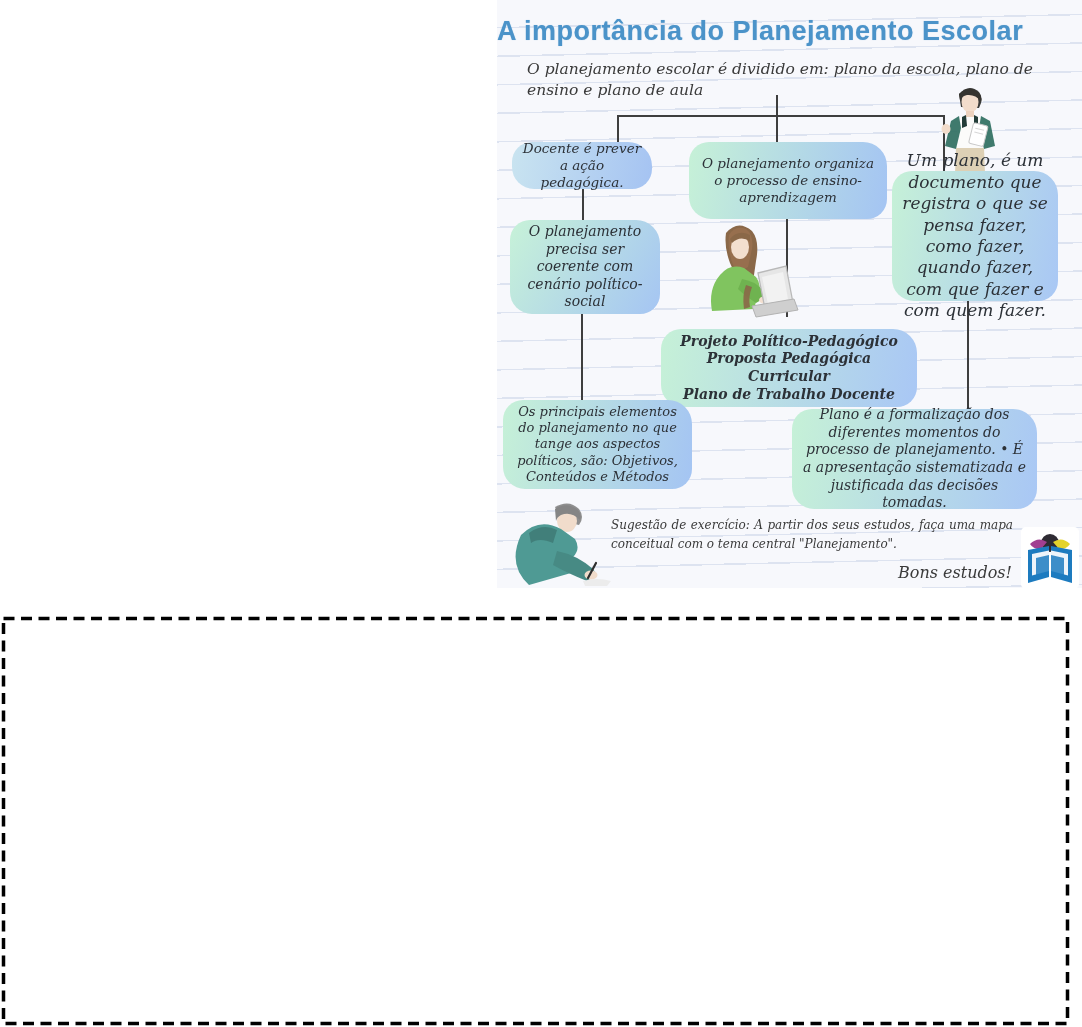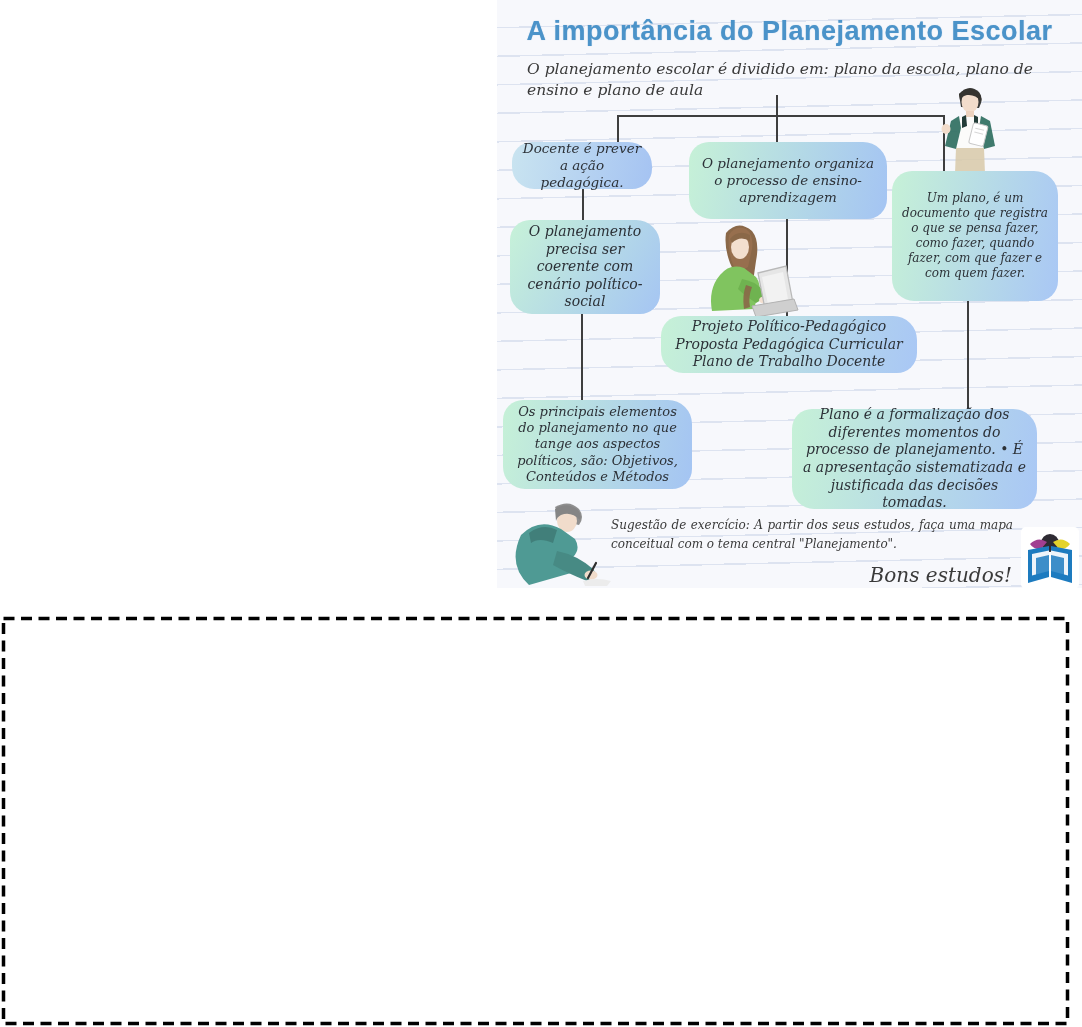--- a/index.html
+++ b/index.html
@@ -9,21 +9,21 @@
 
   
   .infographic {
     position:absolute; left:497px; top:0; width:585px; height:588px;
     background-color:#f7f8fc;
     background-image:repeating-linear-gradient(178.7deg,
       rgba(0,0,0,0) 0px, rgba(0,0,0,0) 27px, #dde3f0 27px, #dde3f0 28.5px);
     overflow:hidden;
   }
   .info-title {
-    position:absolute; top:16px; left:0; width:100%; text-align:center;
+    position:absolute; top:16px; left:0; width:100%; text-align:left;
     font-family:"Liberation Sans", sans-serif; font-weight:bold;
     font-size:27px; letter-spacing:.5px; color:#4b93c9;
     text-shadow:0 0 1px rgba(75,147,201,.45);
   }
   .info-subtitle {
     position:absolute; top:59px; left:30px; width:525px; text-align:left;
     font-style:italic; font-size:15.5px; line-height:1.35; color:#3a3a3a;
   }
 
   
@@ -42,24 +42,24 @@
     position:absolute; display:flex; align-items:center; justify-content:center;
     text-align:center; padding:5px 10px; color:#2c3137;
     font-style:italic; line-height:1.26; border-radius:20px 24px 20px 22px;
   }
   .b-planejar     { left:15px;  top:142px; width:140px; height:47px;  font-size:13.5px;
                     background:linear-gradient(100deg,#c9e4f0,#a5c3f2); }
   .b-coerente     { left:13px;  top:220px; width:150px; height:94px;  font-size:14px;
                     background:linear-gradient(120deg,#c7f2d8,#a5c5f3); }
   .b-organiza     { left:192px; top:142px; width:198px; height:77px;  font-size:13.5px;
                     background:linear-gradient(100deg,#c6f1d7,#a4c4f3); }
-  .b-umplano      { left:395px; top:171px; width:166px; height:130px; font-size:12px;
+  .b-umplano      { left:395px; top:171px; width:166px; height:130px; font-size:17px;
                     background:linear-gradient(100deg,#c6f1d7,#a9c7f5); }
-  .b-projeto      { left:164px; top:316px; width:256px; height:57px;  font-size:14px;
-                    font-weight:400; white-space:pre-line;
+  .b-projeto      { left:164px; top:329px; width:256px; height:78px;  font-size:14px;
+                    font-weight:700; white-space:pre-line;
                     background:linear-gradient(100deg,#c6f1d7,#a9c7f5); }
   .b-elementos    { left:6px;   top:400px; width:189px; height:89px;  font-size:13px;
                     background:linear-gradient(100deg,#c6f1d7,#a4c4f3); }
   .b-formalizacao { left:295px; top:409px; width:245px; height:100px; font-size:14px;
                     font-weight:400;
                     background:linear-gradient(100deg,#c6f1d7,#a9c7f5); }
 
   
   .ill { position:absolute; }
   .ill-man-standing { left:432px; top:86px;  width:82px;  height:88px; }
@@ -68,21 +68,21 @@
   .ill-logo         { left:524px; top:527px; width:58px;  height:62px; }
 
   
   .f-suggestion {
     position:absolute; left:114px; top:516px; width:402px;
     font-style:italic; font-size:12px; line-height:1.55; color:#3a3a3a;
     text-align:justify;
   }
   .f-closing {
     position:absolute; left:350px; top:563px; width:165px; text-align:right;
-    font-style:italic; font-size:20px; color:#3a3a3a;
+    font-style:italic; font-size:16px; color:#3a3a3a;
   }
 
   
   .workspace { position:absolute; left:1px; top:616px; width:1070px; height:411px; }
 </style>
 </head>
 <body>
 
 <div class="page">
 

